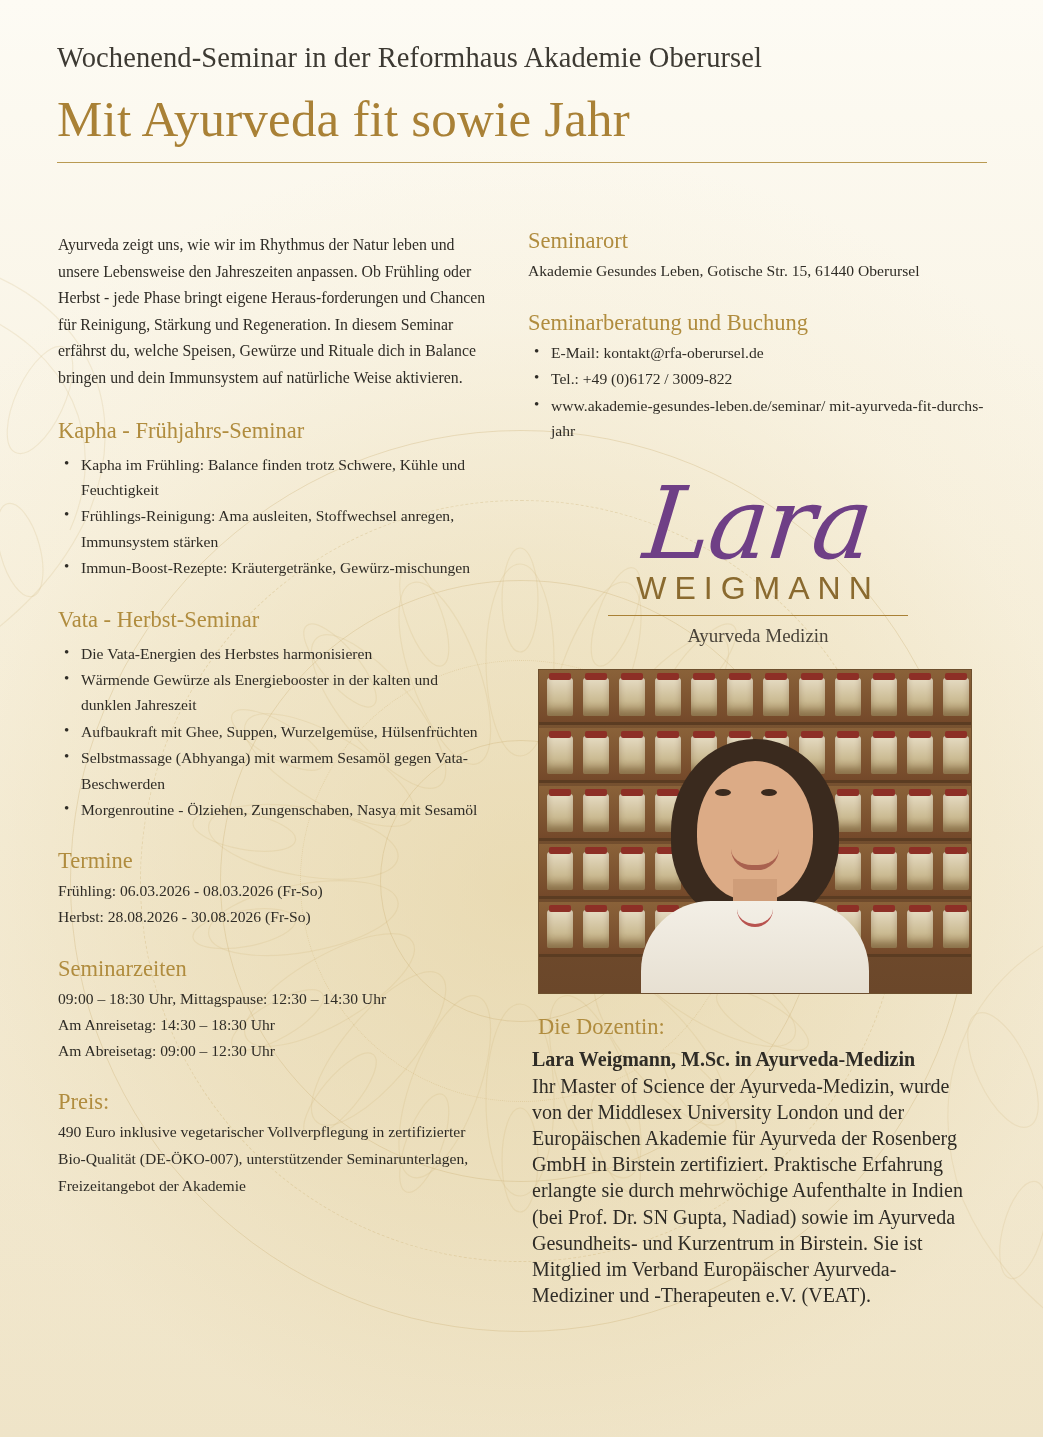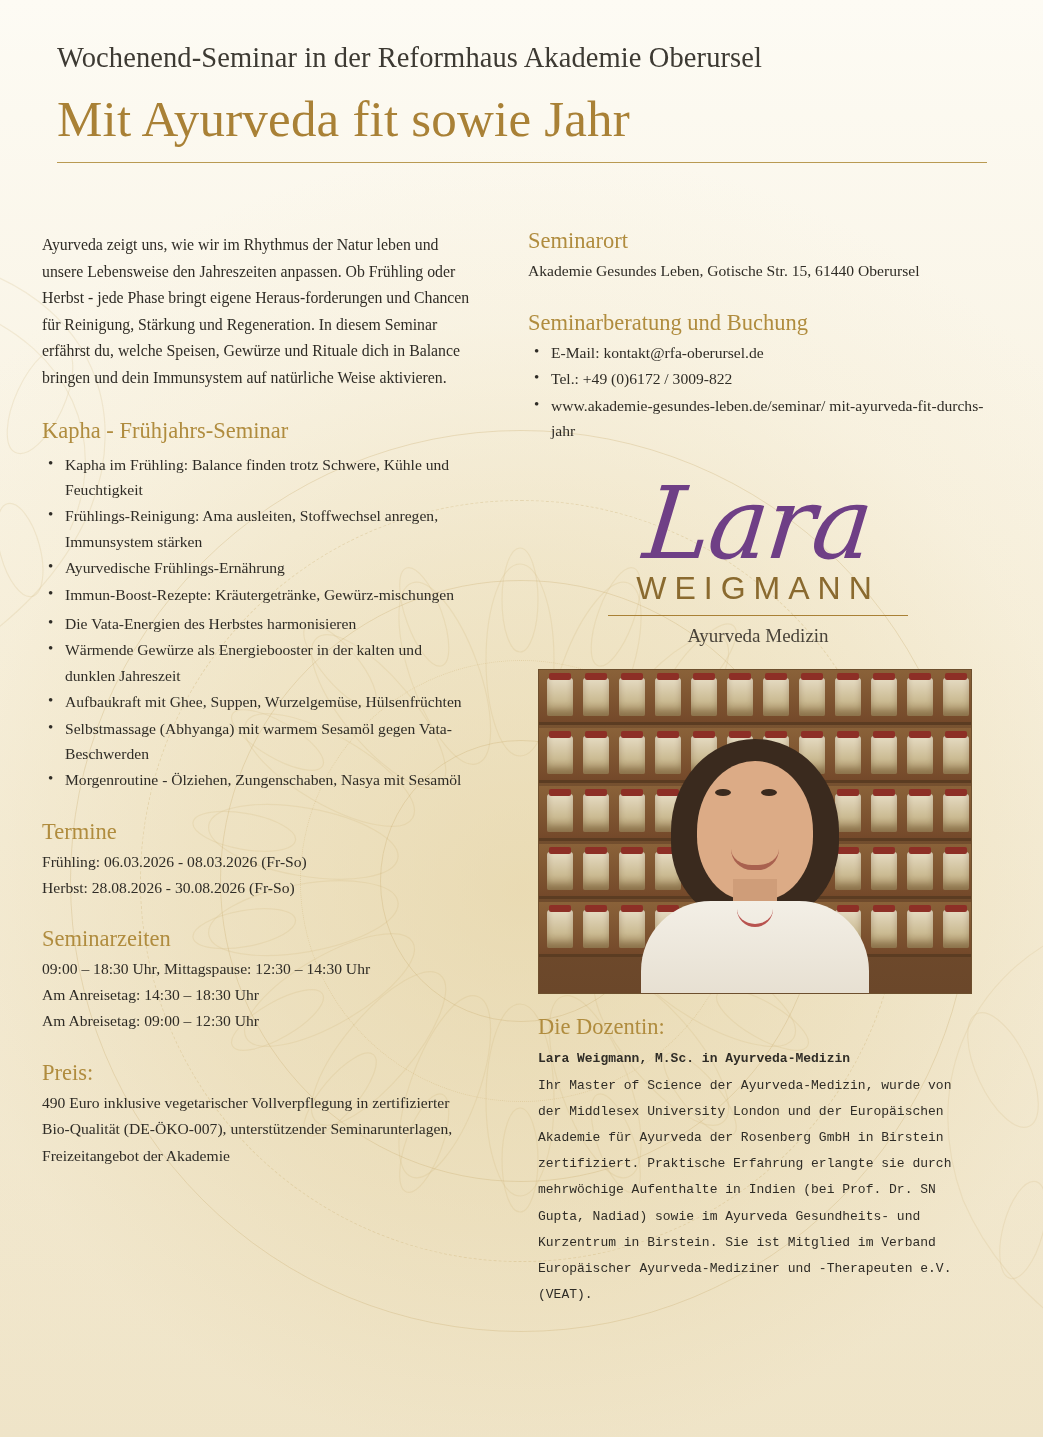--- a/index.html
+++ b/index.html
@@ -76,21 +76,21 @@
   }
   .rule {
     margin-top: 14px;
     width: 930px;
     height: 1px;
     background: #b99a52;
   }
 
   .col-left {
     position: absolute;
-    left: 42px;
+    left: 58px;
     top: 232px;
     width: 435px;
   }
   .col-right {
     position: absolute;
     left: 528px;
     top: 228px;
     width: 460px;
   }
 
@@ -290,24 +290,24 @@
   }
 
   h2.doz {
     font-family: "Liberation Serif", serif;
     font-size: 22.5px;
     font-weight: normal;
     color: #b08c3e;
     margin: 20px 0 6px 10px;
   }
   .doz-body {
-    margin-left: 10px;
+    margin-left: 4px;
     width: 440px;
-    font-family: Liberation Mono, monospace;
-    font-size: 13px;
+    font-family: Liberation Serif, serif;
+    font-size: 20px;
     line-height: 26.2px;
     color: #2f2c26;
   }
   .doz-name { font-weight: bold; }
 </style>
 </head>
 <body>
 
 <div class="page">
 
@@ -369,24 +369,24 @@
     </div>
 
     <div class="col-left">
 
       <div class="body-text intro">Ayurveda zeigt uns, wie wir im Rhythmus der Natur leben und unsere Lebensweise den Jahreszeiten anpassen. Ob Frühling oder Herbst - jede Phase bringt eigene Heraus-forderungen und Chancen für Reinigung, Stärkung und Regeneration. In diesem Seminar erfährst du, welche Speisen, Gewürze und Rituale dich in Balance bringen und dein Immunsystem auf natürliche Weise aktivieren.</div>
 
       <h2 class="sec">Kapha - Frühjahrs-Seminar</h2>
       <ul class="bullets">
         <li>Kapha im Frühling: Balance finden trotz Schwere, Kühle und Feuchtigkeit</li>
         <li>Frühlings-Reinigung: Ama ausleiten, Stoffwechsel anregen, Immunsystem stärken</li>
-        <li>Ayurvedische Frühlings-Ernährung</li>
         <li>Immun-Boost-Rezepte: Kräutergetränke, Gewürz-mischungen</li>
       </ul>
 
+      <h2 class="sec">Vata - Herbst-Seminar</h2>
       <ul class="bullets">
         <li>Die Vata-Energien des Herbstes harmonisieren</li>
         <li>Wärmende Gewürze als Energiebooster in der kalten und dunklen Jahreszeit</li>
         <li>Aufbaukraft mit Ghee, Suppen, Wurzelgemüse, Hülsenfrüchten</li>
         <li>Selbstmassage (Abhyanga) mit warmem Sesamöl gegen Vata-Beschwerden</li>
         <li>Morgenroutine - Ölziehen, Zungenschaben, Nasya mit Sesamöl</li>
       </ul>
 
       <h2 class="sec tight">Termine</h2>
       <div class="line">Frühling: 06.03.2026 - 08.03.2026 (Fr-So)</div>

